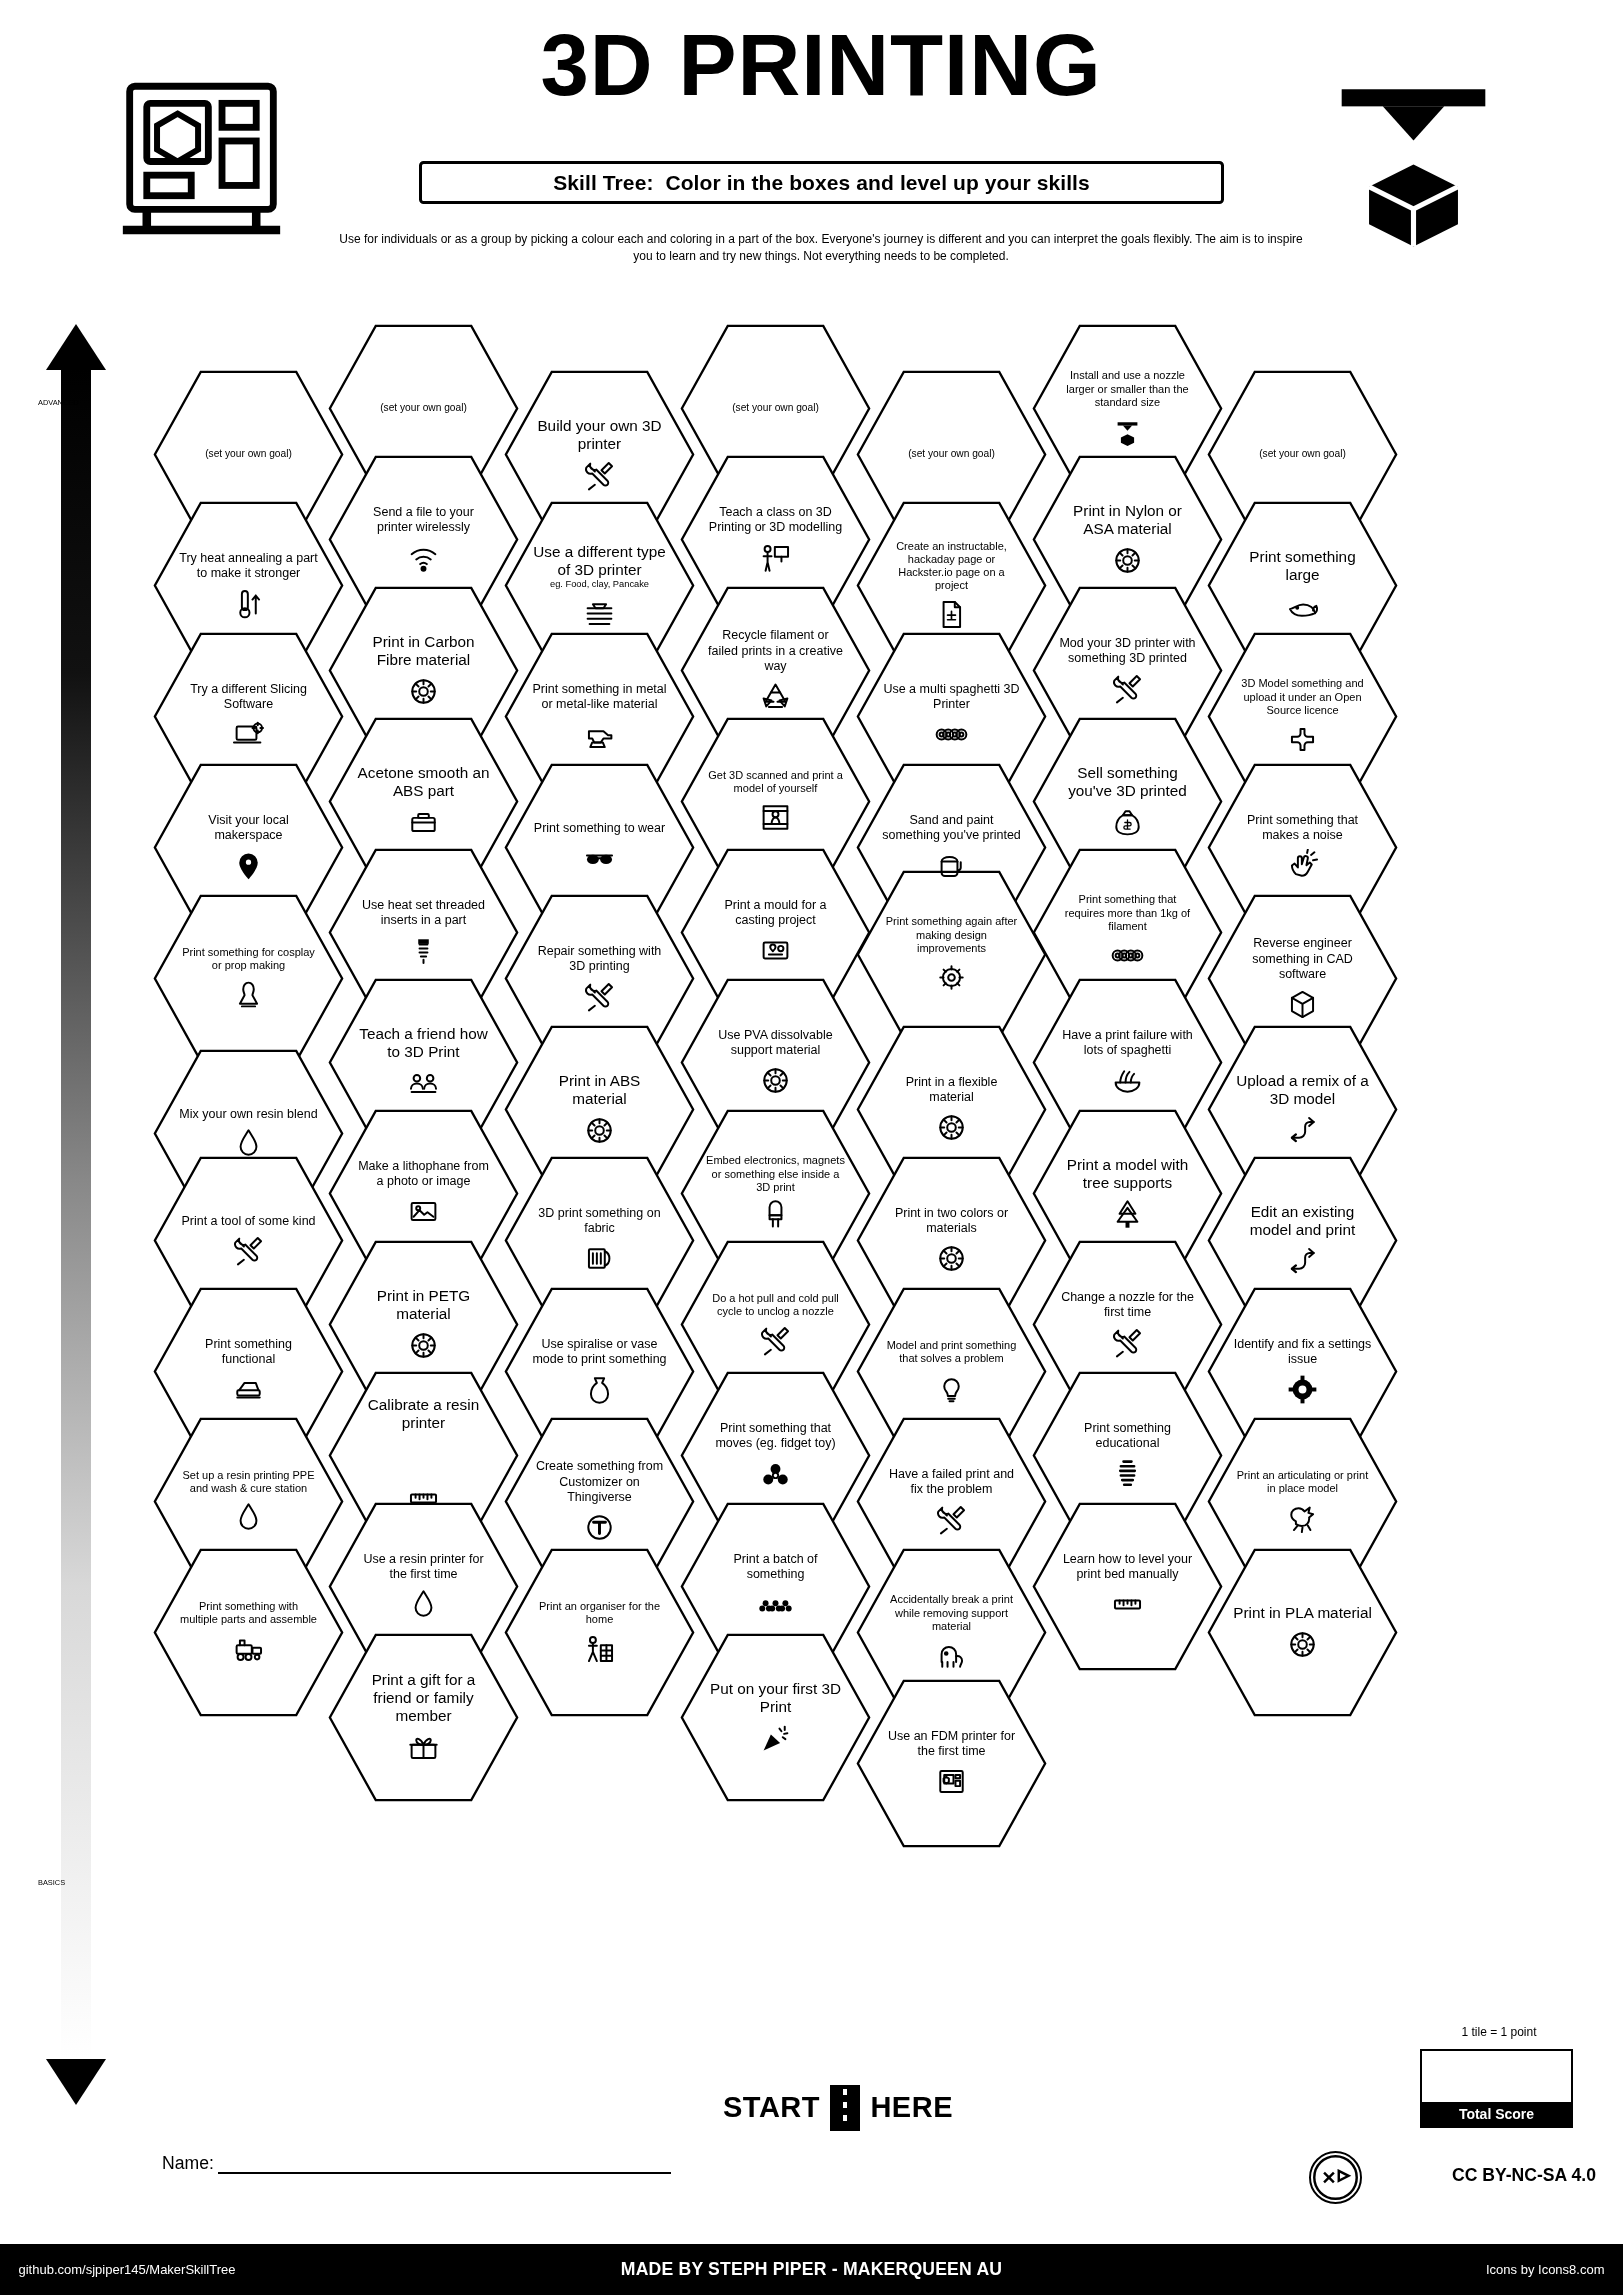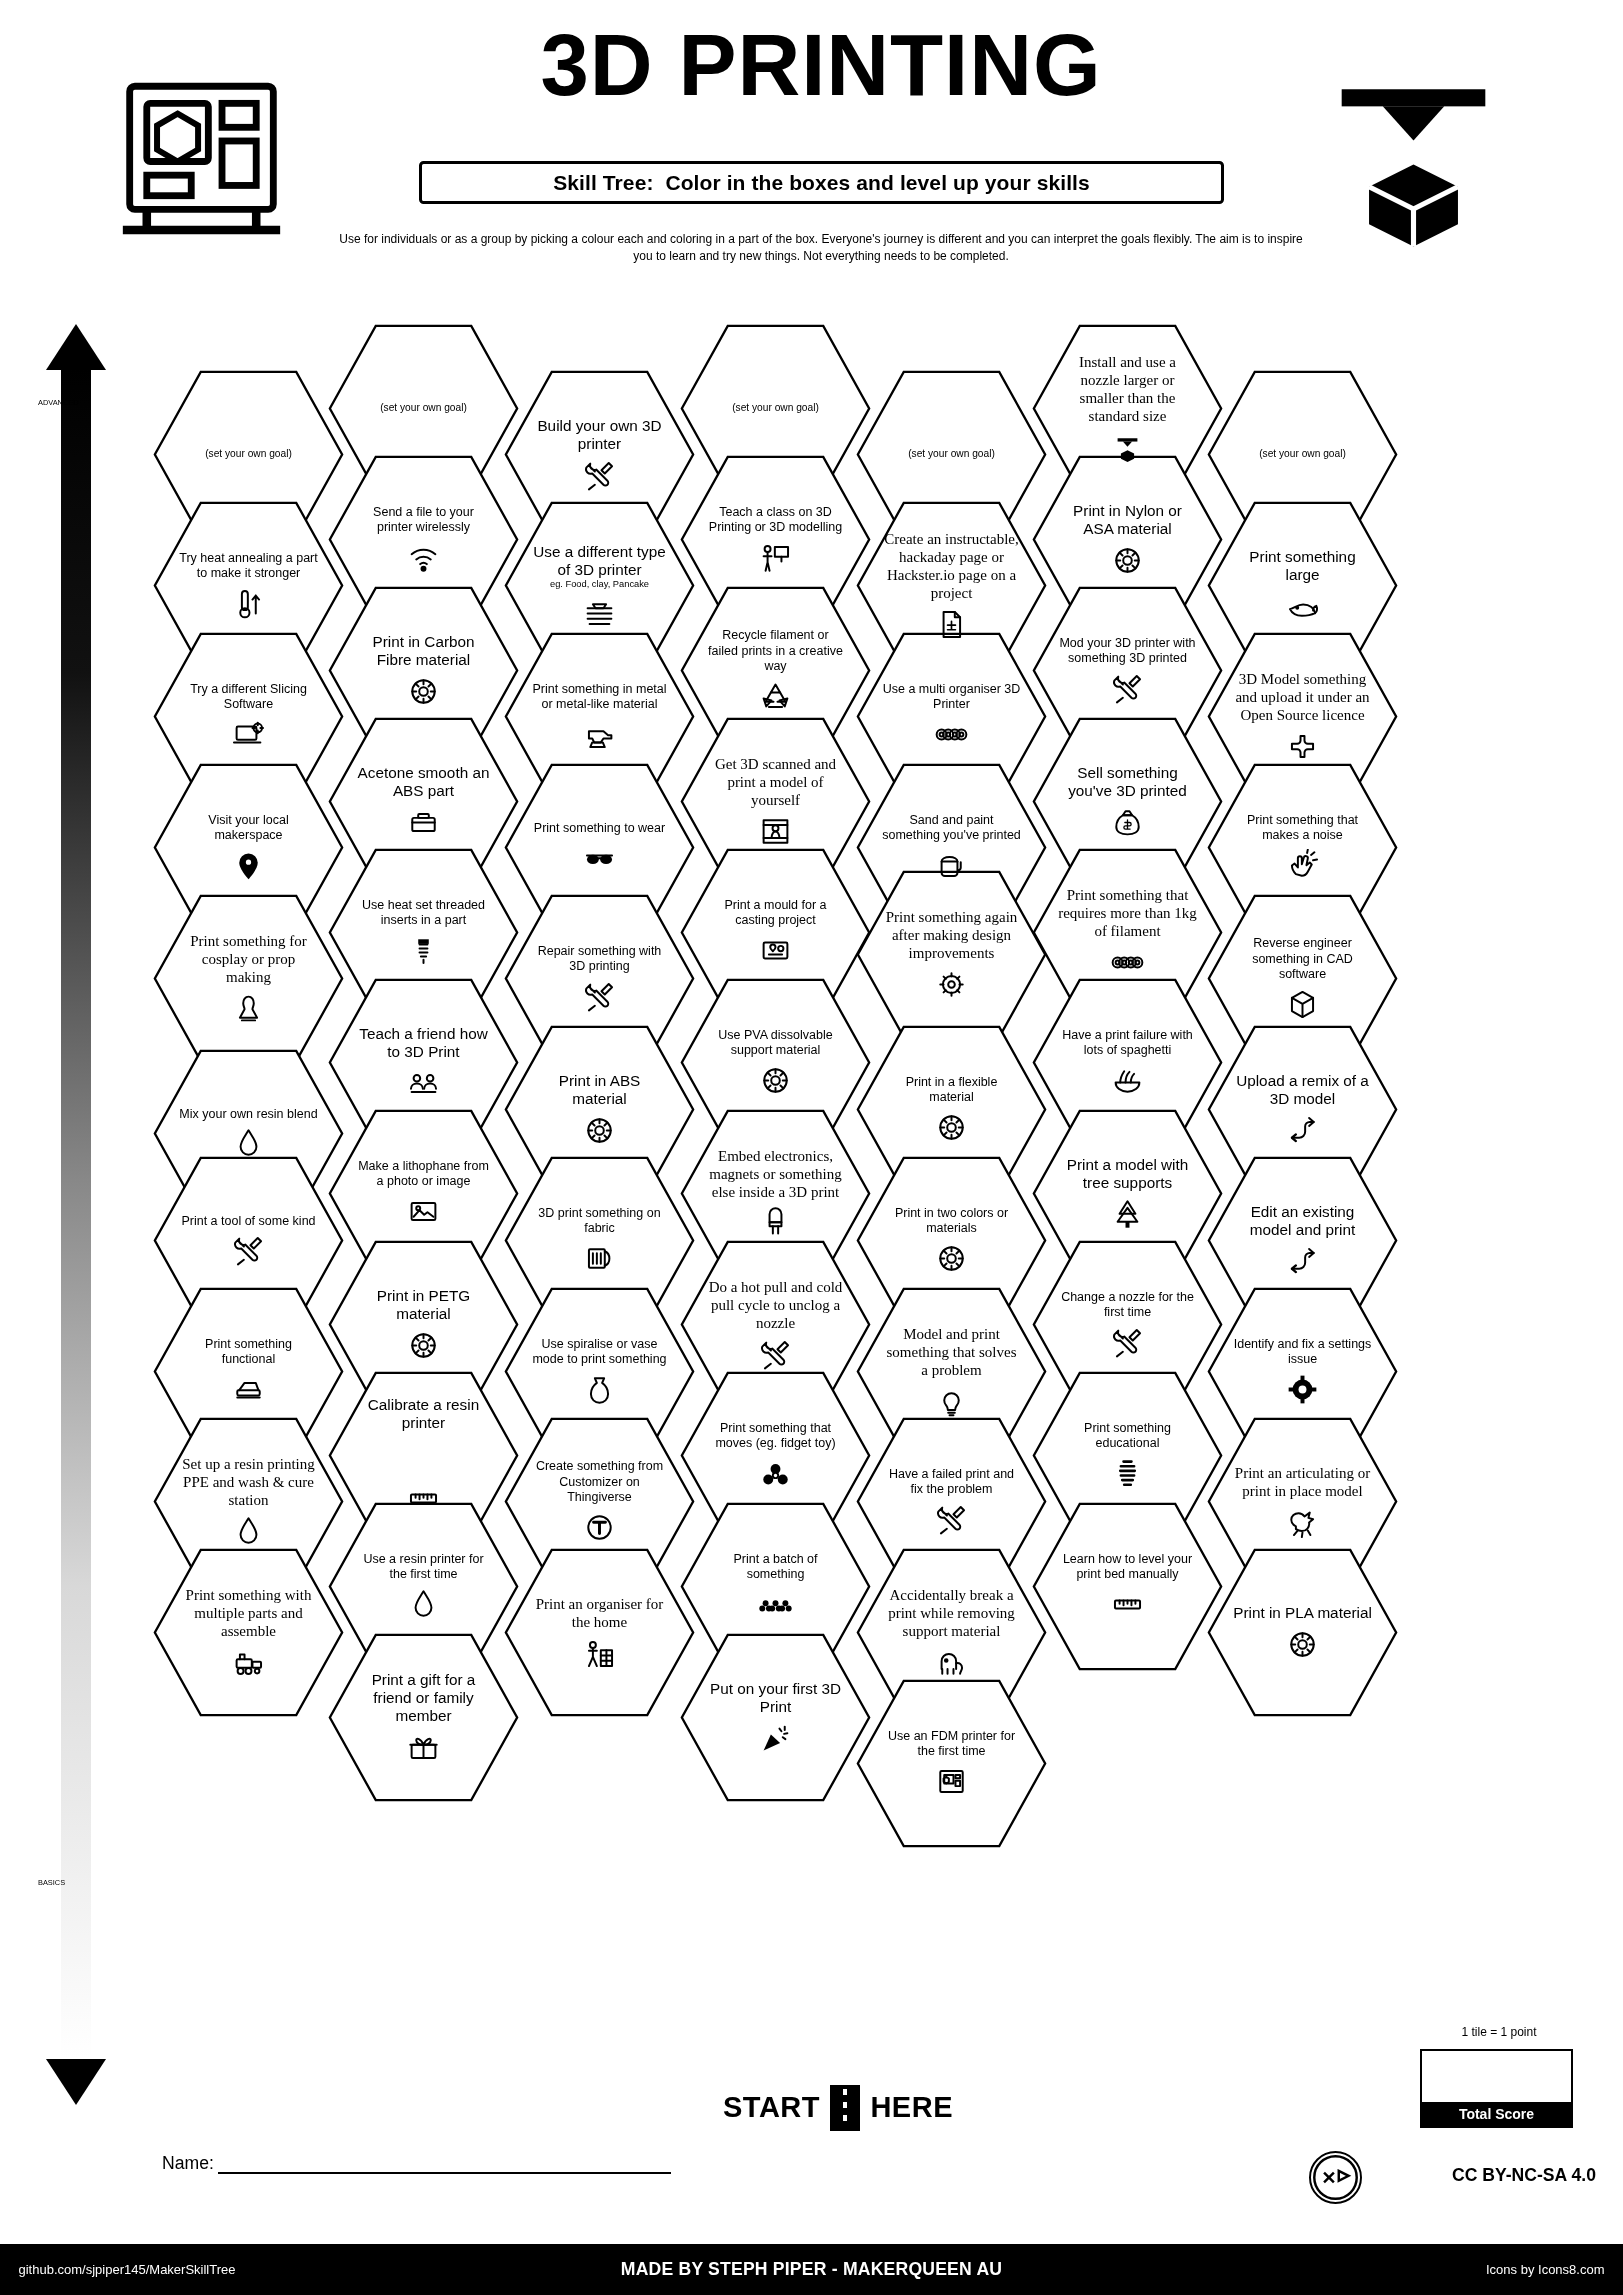--- a/index.html
+++ b/index.html
@@ -68,21 +68,21 @@
   .hexbg {
     position:absolute; left:0; top:0; width:100%; height:100%;
     pointer-events:none;
   }
   .hex .txt {
     position:relative; z-index:2;
     font-size: 12.5px; line-height:1.22; font-weight:400;
     max-width: 139px;
   }
   .hex.big .txt { font-size: 15.3px; line-height:1.18; font-weight:500; }
-  .hex.small .txt { font-size: 15px; line-height:1.2;font-family:Liberation Serif, serif; }
+  .hex.small .txt { font-size: 11px; line-height:1.2; }
   .hex .sub { display:block; font-size:9.3px; }
   .hex .ic {
     position:relative; z-index:2; margin-top:5.6px;
     width: 33px; height: 33px;
     display:flex; align-items:center; justify-content:center;
     font-size: 26px; line-height:1;
   }
   .hex .ic svg { width:100%; height:100%; }
   .hex.goal .txt { font-size:10.2px; }
 
@@ -729,21 +729,21 @@
           <path d="M26 12h34l16 16v60H26z"></path>
           <path d="M60 12v16h16"></path>
           <path d="M38 52h24M38 66h24M50 40v26" stroke-width="5"></path>
         </svg>
       </div>
     </div>
     <div class="hex" style="left: 856px; top: 632px;">
       <svg class="hexbg" viewBox="0 0 412 366" preserveAspectRatio="none">
         <polygon points="103,4 309,4 408,183 309,362 103,362 4,183" fill="#ffffff" stroke="#000" stroke-width="5"></polygon>
       </svg>
-      <div class="txt">Use a multi organiser 3D Printer</div>
+      <div class="txt">Use a multi spaghetti 3D Printer</div>
       <div class="ic">
         <svg viewBox="0 0 100 100" fill="none" stroke="#000" stroke-width="6" stroke-linecap="round" stroke-linejoin="round">
           <g>
             <circle cx="20" cy="50" r="15"></circle>
             <circle cx="20" cy="50" r="6"></circle>
             <circle cx="40" cy="50" r="15"></circle>
             <circle cx="40" cy="50" r="6"></circle>
             <circle cx="60" cy="50" r="15"></circle>
             <circle cx="60" cy="50" r="6"></circle>
             <circle cx="80" cy="50" r="15"></circle>

